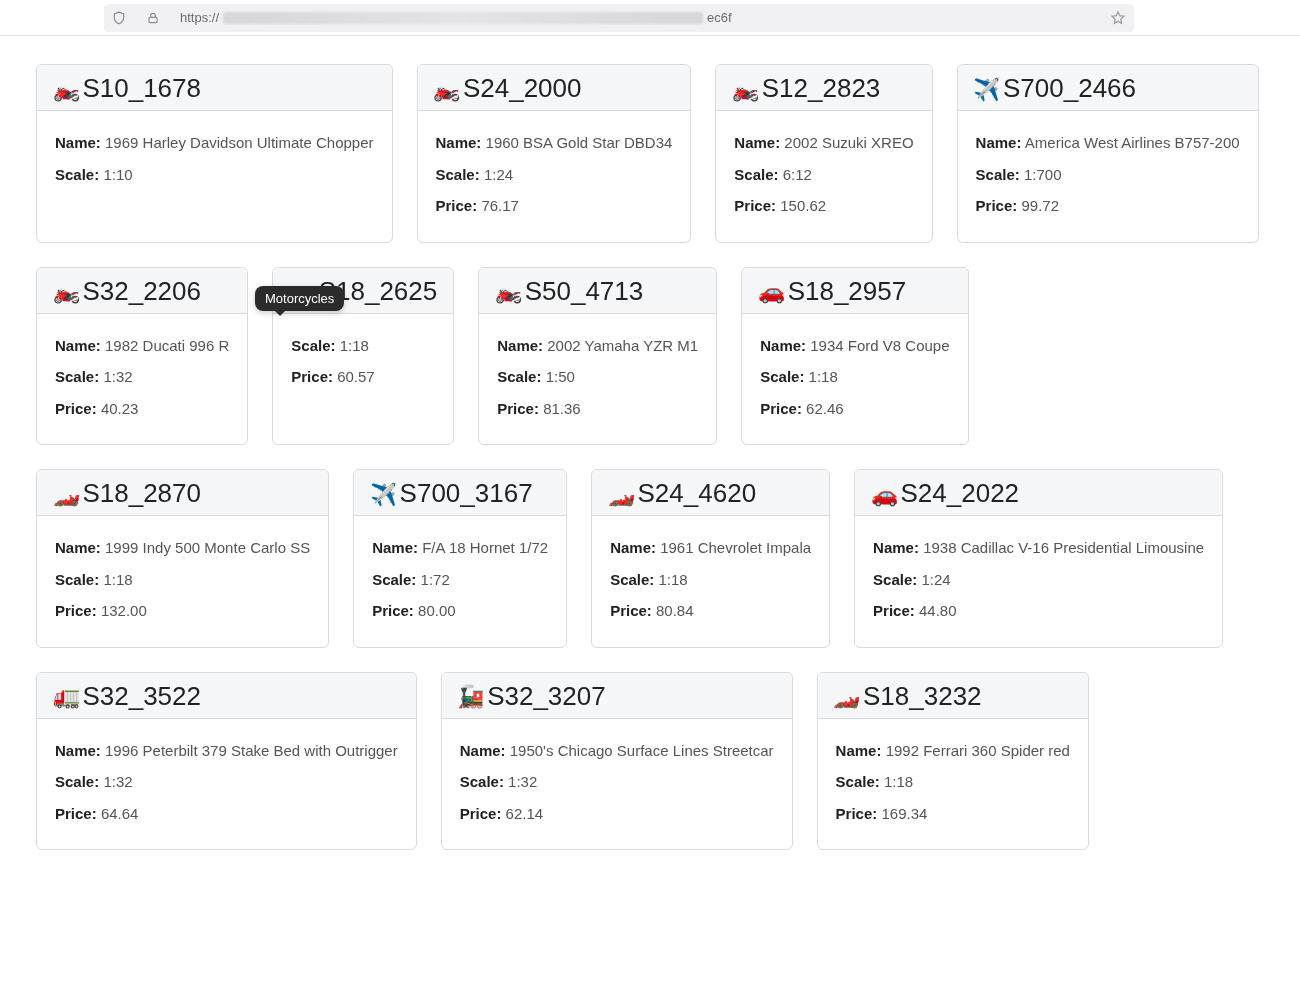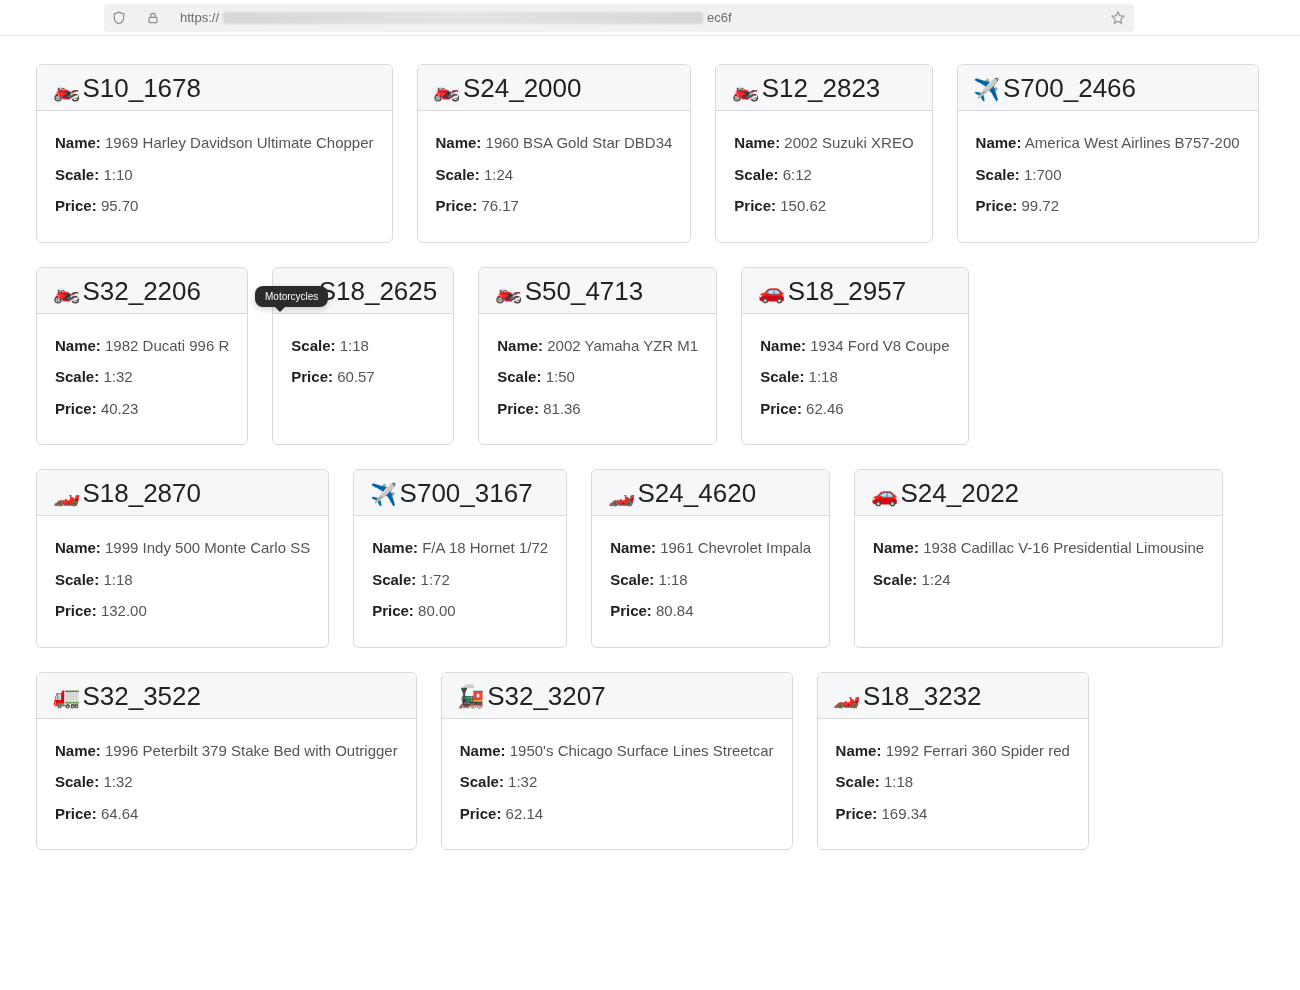--- a/index.html
+++ b/index.html
@@ -106,21 +106,21 @@
     margin: 12px 0;
   }
   .field b { font-weight: 700; margin-top: 10px; }
   .field .val { color: #555; font-weight: 400; }
 
   
   .tooltip {
     position: absolute;
     background: #2b2b2b;
     color: #fff;
-    font-size: 10px;
+    font-size: 13px;
     padding: 5px 10px;
     border-radius: 8px;
     white-space: nowrap;
     z-index: 50;
     box-shadow: 0 2px 6px rgba(0,0,0,.2);
   }
   .tooltip::after {
     content: "";
     position: absolute;
     left: 20px;
@@ -162,21 +162,20 @@
 <div class="content">
   <div class="cards" id="cards">
       <div class="card">
         <div class="card-header">
           <span class="emoji">🏍️</span>
           <span>S10_1678</span>
         </div>
         <div class="card-body">
           <div class="field"><b>Name:</b> <span class="val">1969 Harley Davidson Ultimate Chopper</span></div>
           <div class="field"><b>Scale:</b> <span class="val">1:10</span></div>
-          <div class="field"><b>Price:</b> <span class="val">95.70</span></div>
         </div>
       </div>
       <div class="card">
         <div class="card-header">
           <span class="emoji">🏍️</span>
           <span>S24_2000</span>
         </div>
         <div class="card-body">
           <div class="field"><b>Name:</b> <span class="val">1960 BSA Gold Star DBD34</span></div>
           <div class="field"><b>Scale:</b> <span class="val">1:24</span></div>
@@ -282,20 +281,21 @@
         </div>
       </div>
       <div class="card">
         <div class="card-header">
           <span class="emoji">🚗</span>
           <span>S24_2022</span>
         </div>
         <div class="card-body">
           <div class="field"><b>Name:</b> <span class="val">1938 Cadillac V-16 Presidential Limousine</span></div>
           <div class="field"><b>Scale:</b> <span class="val">1:24</span></div>
+          <div class="field"><b>Price:</b> <span class="val">44.80</span></div>
         </div>
       </div>
       <div class="card">
         <div class="card-header">
           <span class="emoji">🚛</span>
           <span>S32_3522</span>
         </div>
         <div class="card-body">
           <div class="field"><b>Name:</b> <span class="val">1996 Peterbilt 379 Stake Bed with Outrigger</span></div>
           <div class="field"><b>Scale:</b> <span class="val">1:32</span></div>

